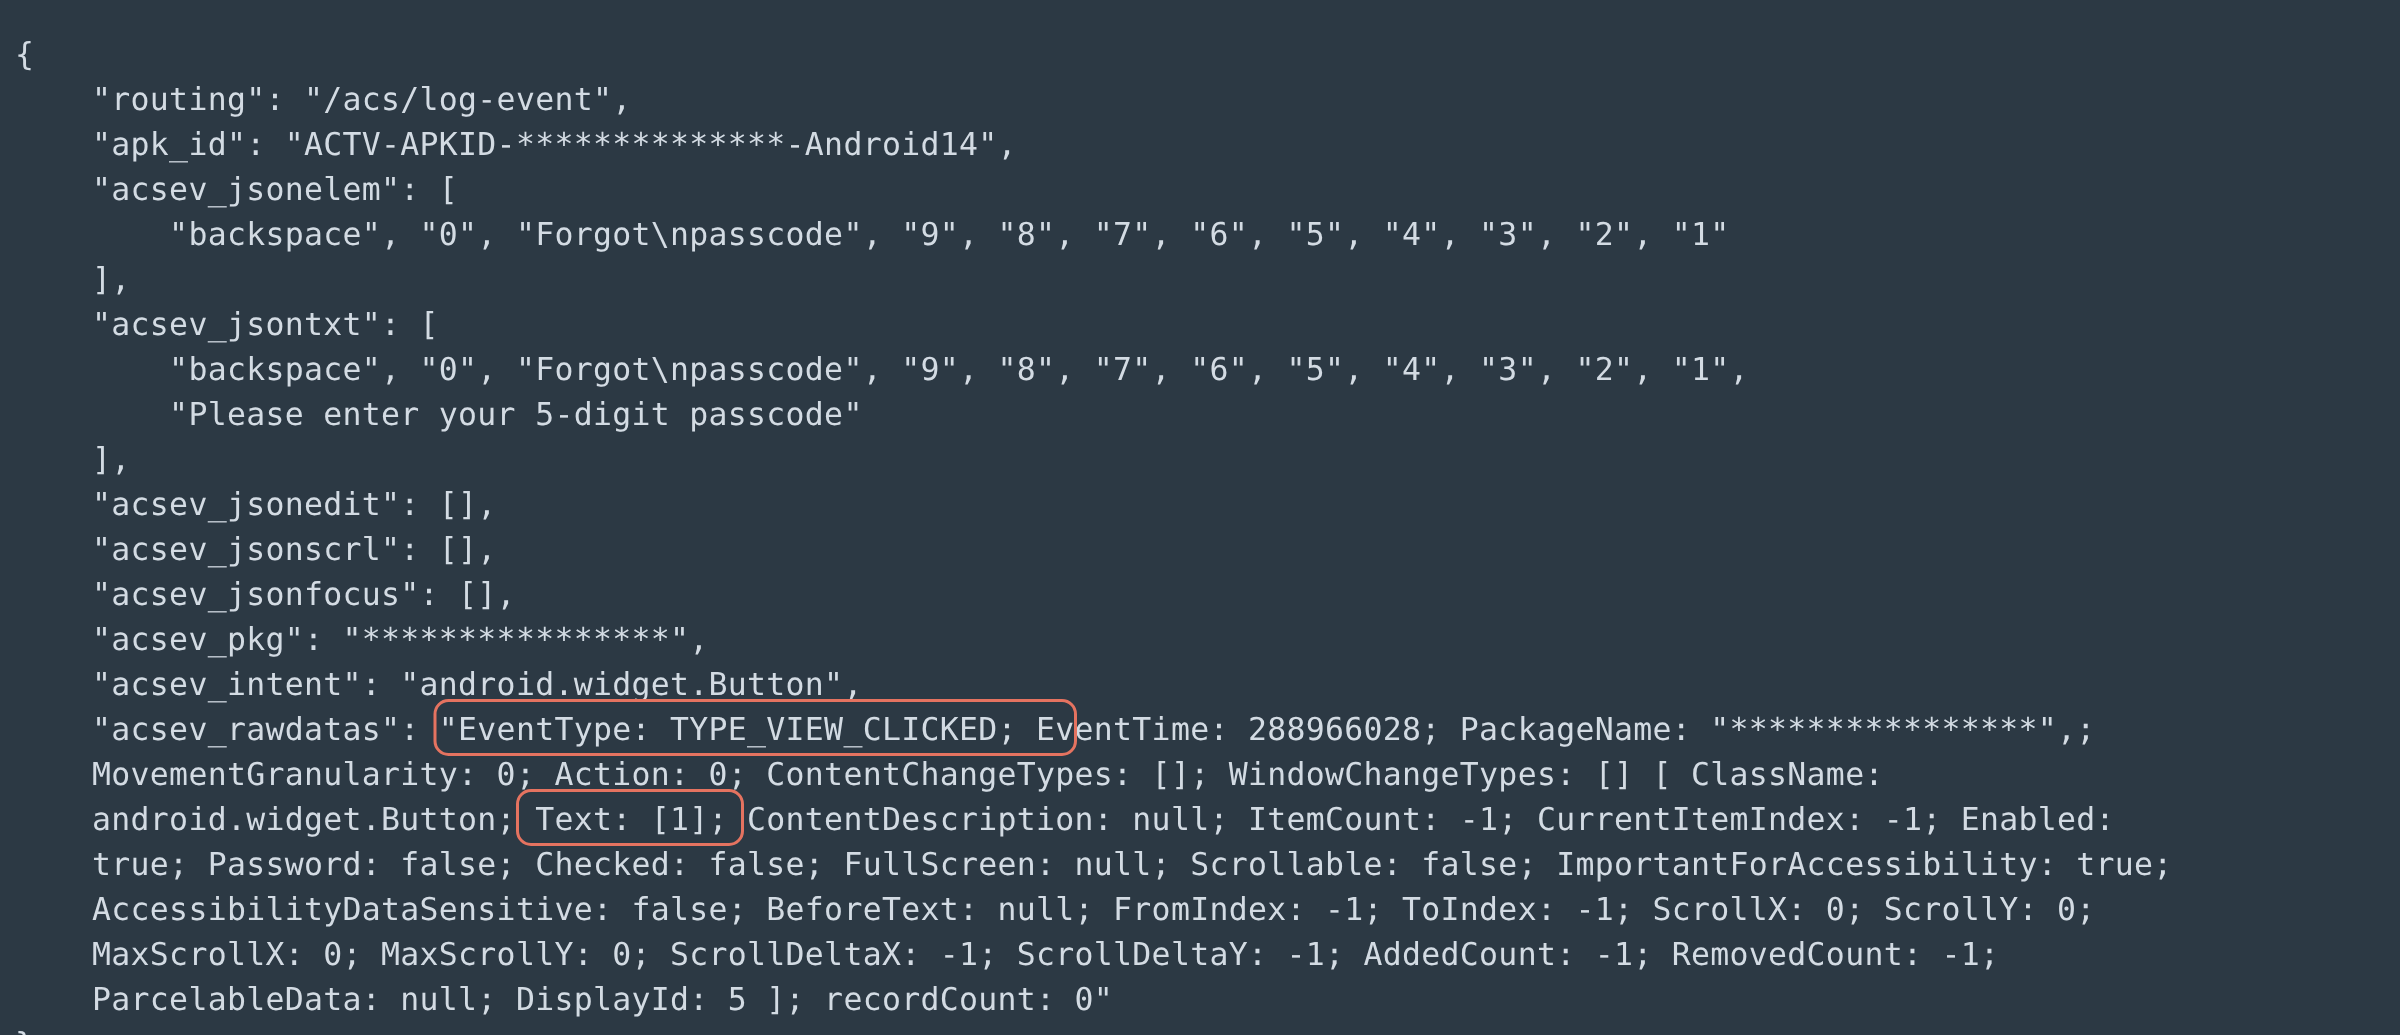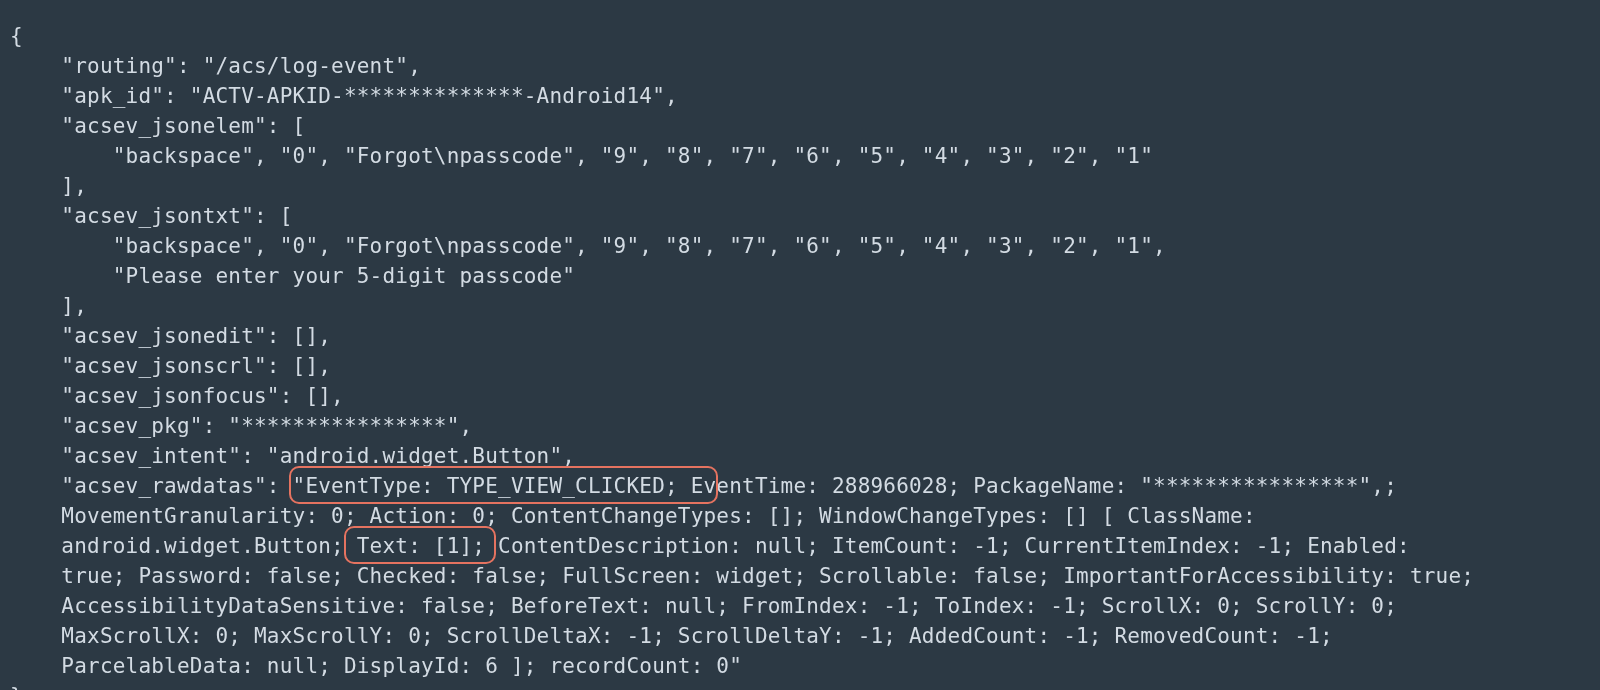--- a/index.html
+++ b/index.html
@@ -48,22 +48,22 @@
 <span class="brace-line">        "Please enter your 5-digit passcode"</span>
 <span class="brace-line">    ],</span>
 <span class="brace-line">    "acsev_jsonedit": [],</span>
 <span class="brace-line">    "acsev_jsonscrl": [],</span>
 <span class="brace-line">    "acsev_jsonfocus": [],</span>
 <span class="brace-line">    "acsev_pkg": "****************",</span>
 <span class="brace-line">    "acsev_intent": "android.widget.Button",</span>
 <span class="brace-line">    "acsev_rawdatas": "EventType: TYPE_VIEW_CLICKED; EventTime: 288966028; PackageName: "****************",;</span>
 <span class="brace-line">    MovementGranularity: 0; Action: 0; ContentChangeTypes: []; WindowChangeTypes: [] [ ClassName:</span>
 <span class="brace-line">    android.widget.Button; Text: [1]; ContentDescription: null; ItemCount: -1; CurrentItemIndex: -1; Enabled:</span>
-<span class="brace-line">    true; Password: false; Checked: false; FullScreen: widget; Scrollable: false; ImportantForAccessibility: true;</span>
+<span class="brace-line">    true; Password: false; Checked: false; FullScreen: null; Scrollable: false; ImportantForAccessibility: true;</span>
 <span class="brace-line">    AccessibilityDataSensitive: false; BeforeText: null; FromIndex: -1; ToIndex: -1; ScrollX: 0; ScrollY: 0;</span>
 <span class="brace-line">    MaxScrollX: 0; MaxScrollY: 0; ScrollDeltaX: -1; ScrollDeltaY: -1; AddedCount: -1; RemovedCount: -1;</span>
-<span class="brace-line">    ParcelableData: null; DisplayId: 6 ]; recordCount: 0"</span>
+<span class="brace-line">    ParcelableData: null; DisplayId: 5 ]; recordCount: 0"</span>
 <span class="brace-line">}</span>
 </pre>
 
   <div class="hl" style="top:445px;left:289px;width:429px;height:38px;"></div>
   <div class="hl" style="top:505px;left:344px;width:152px;height:38px;"></div>
 </div>
 
 </body></html>

